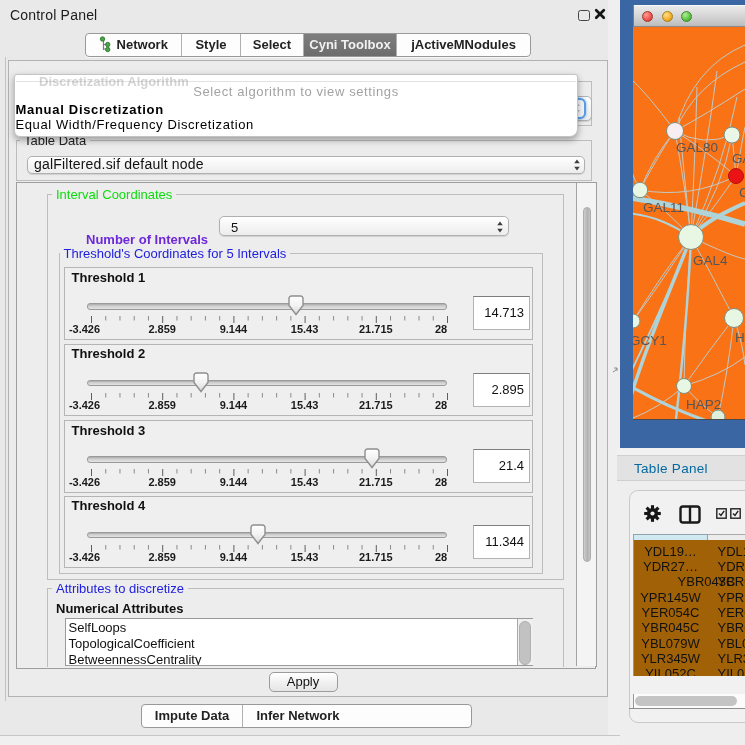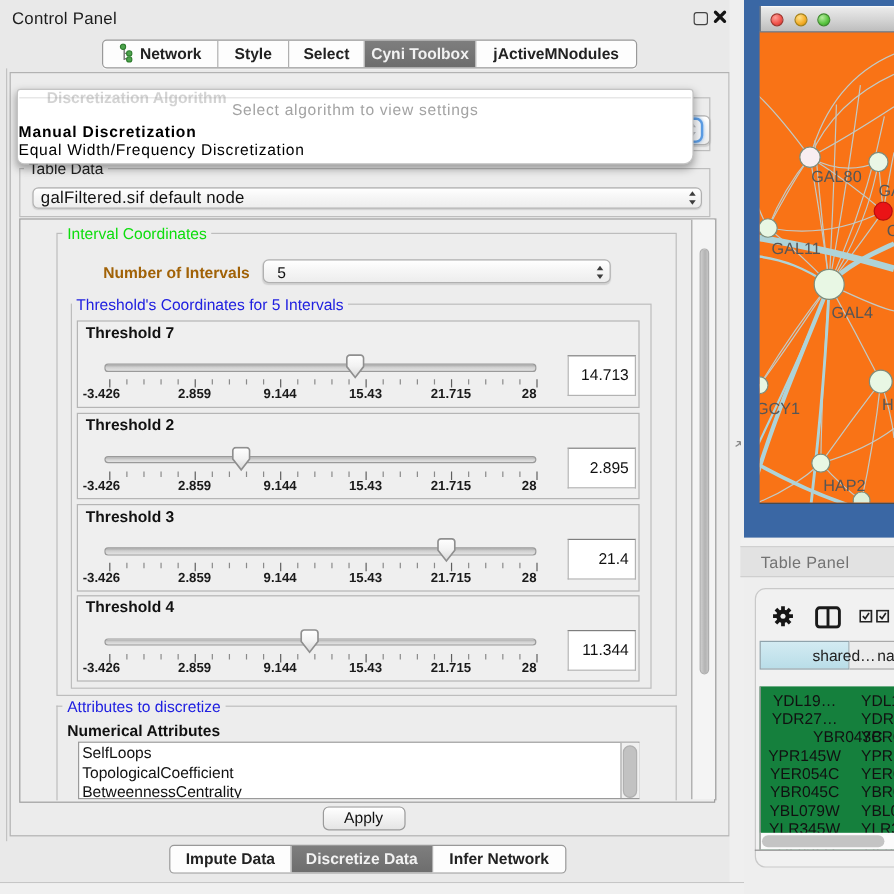--- a/index.html
+++ b/index.html
@@ -43,31 +43,31 @@
 <svg class="ab" style="left:572.5px;top:159px" width="8" height="12" viewBox="0 0 8 13">
     <path d="M4 0.5 L7 4.5 L1 4.5 Z" fill="#3d3d3d"></path>
     <path d="M4 12.5 L7 8.5 L1 8.5 Z" fill="#3d3d3d"></path>
   </svg>
 <div class="ab" style="left:16px;top:182px;width:578px;height:484.5px;background:#ededed;border:1px solid #9e9e9e;overflow:hidden;"></div>
 <div class="ab" style="left:575.5px;top:183px;width:19.5px;height:482.5px;background:#f4f4f4;border-left:1px solid #a2a2a2;"></div>
 <div class="ab" style="left:595.5px;top:182px;width:1px;height:484.5px;background:#9e9e9e;"></div>
 <div class="ab" style="left:582.5px;top:207px;width:8.5px;height:355px;background:linear-gradient(90deg,#cdcdcd,#b2b2b2 60%,#c5c5c5);border-radius:5.5px;border:1px solid #adadad;box-sizing:border-box;"></div>
 <div class="ab group" style="left:47px;top:194px;width:515px;height:384px;"></div>
 <div class="glabel" style="left:52px;top:187.5px;color:#0ddd0d;">Interval Coordinates</div>
-<div class="ab" style="left:86px;top:220px;font-size:13px;color:#a16207;font-weight:bold;white-space:nowrap;">Number of Intervals</div>
+<div class="ab" style="left:86px;top:232px;font-size:13px;color:#6d28d9;font-weight:bold;white-space:nowrap;">Number of Intervals</div>
 <div class="ab combo" style="left:219px;top:216px;width:288px;height:17.7px;"></div>
 <div class="ab" style="left:231px;top:219.5px;font-size:13px;color:#111;font-weight:normal;white-space:nowrap;">5</div>
 <svg class="ab" style="left:496px;top:220.5px" width="8" height="12" viewBox="0 0 8 13">
     <path d="M4 0.5 L7 4.5 L1 4.5 Z" fill="#3d3d3d"></path>
     <path d="M4 12.5 L7 8.5 L1 8.5 Z" fill="#3d3d3d"></path>
   </svg>
 <div class="ab group" style="left:59px;top:253px;width:482px;height:319px;"></div>
 <div class="glabel" style="left:59.5px;top:246.5px;color:#2020e0;">Threshold's Coordinates for 5 Intervals</div>
 <div class="ab tpanel" style="left:63.5px;top:267.0px;width:469px;height:72.5px;box-sizing:border-box;"></div>
-<div class="ab" style="left:71.5px;top:269.5px;font-size:13px;color:#111;font-weight:bold;white-space:nowrap;">Threshold 7</div>
+<div class="ab" style="left:71.5px;top:269.5px;font-size:13px;color:#111;font-weight:bold;white-space:nowrap;">Threshold 1</div>
 <div class="ab track" style="left:87px;top:303.0px;width:358px;height:4.5px;"></div>
 <svg class="ab" style="left:63.5px;top:315.0px" width="469" height="10" viewBox="0 0 469 10">
     <line x1="27.50" y1="1" x2="27.50" y2="8" stroke="#5e5e5e" stroke-width="1"></line>
     <line x1="41.74" y1="1" x2="41.74" y2="5.5" stroke="#8a8a8a" stroke-width="1"></line>
     <line x1="55.98" y1="1" x2="55.98" y2="5.5" stroke="#8a8a8a" stroke-width="1"></line>
     <line x1="70.22" y1="1" x2="70.22" y2="5.5" stroke="#8a8a8a" stroke-width="1"></line>
     <line x1="84.46" y1="1" x2="84.46" y2="5.5" stroke="#8a8a8a" stroke-width="1"></line>
     <line x1="98.70" y1="1" x2="98.70" y2="8" stroke="#5e5e5e" stroke-width="1"></line>
     <line x1="112.94" y1="1" x2="112.94" y2="5.5" stroke="#8a8a8a" stroke-width="1"></line>
     <line x1="127.18" y1="1" x2="127.18" y2="5.5" stroke="#8a8a8a" stroke-width="1"></line>
@@ -255,21 +255,20 @@
 <div class="glabel" style="left:52px;top:581.5px;color:#2020e0;">Attributes to discretize</div>
 <div class="ab" style="left:56px;top:600.5px;font-size:13px;color:#111;font-weight:bold;white-space:nowrap;">Numerical Attributes</div>
 <div class="ab" style="left:65px;top:618px;width:468px;height:47.5px;background:#fff;border:1px solid #9a9a9a;box-sizing:border-box;overflow:hidden;">
     <div style="padding:1px 0 0 2.5px;font-size:13px;line-height:16.2px;color:#111;">SelfLoops<br>TopologicalCoefficient<br>BetweennessCentrality</div>
   </div>
 <div class="ab" style="left:516.5px;top:618.5px;width:15.5px;height:46.5px;background:#f0f0f0;border-left:1px solid #a8a8a8;"></div>
 <div class="ab" style="left:518.5px;top:621px;width:12px;height:44px;background:#c2c2c2;border-radius:6px;border:1px solid #b0b0b0;box-sizing:border-box;"></div>
 <div class="ab" style="left:268.5px;top:672px;width:67px;height:17.5px;background:linear-gradient(#ffffff,#f3f3f3 45%,#e5e5e5);border:1px solid #9b9b9b;border-radius:5px;display:flex;align-items:center;justify-content:center;font-size:13px;color:#111;">Apply</div>
 <div class="ab" style="left:141px;top:704px;width:329px;height:21.5px;background:#fdfdfd;border:1px solid #999;border-radius:4px;display:flex;overflow:hidden;">
     <div class="seg" style="width:100px;height:100%;box-sizing:border-box;">Impute Data</div>
-    <div class="seg segdark" style="width:118px;height:100%;border-left:1px solid #b0b0b0;box-sizing:border-box;">Discretize Data</div>
     <div class="seg" style="width:111px;height:100%;border-left:1px solid #b0b0b0;box-sizing:border-box;">Infer Network</div>
   </div>
 <div class="ab" style="left:0px;top:734.5px;width:620px;height:1px;background:#c6c6c6;"></div>
 <div class="ab" style="left:0px;top:735.5px;width:620px;height:9.5px;background:#f0f0f0;"></div>
 <svg class="ab" style="left:612px;top:367px" width="9" height="9" viewBox="0 0 9 9">
     <path d="M1 5 Q4 4 5 1 M5 1 L5 4 M5 1 L2 1" stroke="#8a8a8a" stroke-width="1" fill="none"></path>
   </svg>
 <div class="ab" style="left:620px;top:0px;width:125px;height:449px;background:#3a67a4;"></div>
 <div class="ab" style="left:633px;top:5px;width:112px;height:22px;background:linear-gradient(#ededed,#d4d4d4 55%,#bdbdbd);border-bottom:1px solid #8a8a8a;border-left:1px solid #7c7c7c;box-shadow:inset 0 1px 0 #f8f8f8;box-sizing:border-box;"></div>
 <div class="ab" style="left:642.0px;top:11px;width:11px;height:11px;background:radial-gradient(circle at 35% 30%,#ff9d96,#f0514a 60%,#c33832);border-radius:50%;border:0.5px solid #a03730;box-sizing:border-box;"></div>
@@ -330,21 +329,21 @@
       <text x="10" y="185" font-size="13.5" fill="#565656" font-family="Liberation Sans">GAL11</text>
       <text x="60" y="238" font-size="13.5" fill="#565656" font-family="Liberation Sans">GAL4</text>
       <text x="-3" y="318" font-size="13.5" fill="#565656" font-family="Liberation Sans">GCY1</text>
       <text x="102" y="315" font-size="13.5" fill="#565656" font-family="Liberation Sans">H</text>
       <text x="53" y="382" font-size="13.5" fill="#565656" font-family="Liberation Sans">HAP2</text>
     </svg></div>
 <div class="ab" style="left:633px;top:419px;width:112px;height:1px;background:#4a4a4a;"></div>
 <div class="ab" style="left:620px;top:449px;width:125px;height:296px;background:#eeeeee;"></div>
 <div class="ab" style="left:617px;top:448px;width:128px;height:7px;background:#f1f1f1;"></div>
 <div class="ab" style="left:617px;top:455px;width:128px;height:26px;background:#e2e2e2;border-top:1px solid #d0d0d0;border-bottom:1px solid #cfcfcf;box-sizing:border-box;"></div>
-<div class="ab" style="left:634px;top:461px;font-size:13.5px;color:#737373;font-weight:normal;white-space:nowrap;letter-spacing:0.3px;">Table Panel</div>
+<div class="ab" style="left:634px;top:461px;font-size:13.5px;color:#0369a1;font-weight:normal;white-space:nowrap;letter-spacing:0.3px;">Table Panel</div>
 <div class="ab" style="left:629px;top:490px;width:130px;height:231px;background:#f1f1f1;border:1px solid #c9c9c9;border-radius:9px 0 0 9px;"></div>
 <svg class="ab" style="left:643px;top:504px" width="19" height="19" viewBox="0 0 19 19">
     <g fill="#161616">
       <circle cx="9.5" cy="9.5" r="5.6"></circle>
       <g stroke="#161616" stroke-width="3.1">
         <line x1="9.5" y1="1.2" x2="9.5" y2="5"></line>
         <line x1="9.5" y1="14" x2="9.5" y2="17.8"></line>
         <line x1="1.2" y1="9.5" x2="5" y2="9.5"></line>
         <line x1="14" y1="9.5" x2="17.8" y2="9.5"></line>
         <line x1="3.6" y1="3.6" x2="6.3" y2="6.3"></line>
@@ -364,21 +363,21 @@
     <path d="M3 5.5 L5 7.5 L8.2 2.8" fill="none" stroke="#222" stroke-width="1.4"></path>
     <rect x="14.8" y="0.8" width="9.4" height="9.4" fill="none" stroke="#222" stroke-width="1.4"></rect>
     <path d="M17 5.5 L19 7.5 L22.2 2.8" fill="none" stroke="#222" stroke-width="1.4"></path>
   </svg>
 <div class="ab" style="left:633px;top:534px;width:74.5px;height:24px;background:linear-gradient(#d3ebf2,#b9dde8);border:1px solid #8fa3ac;box-sizing:border-box;"></div>
 <div class="ab" style="left:707.5px;top:534px;width:38px;height:24px;background:#ececec;border:1px solid #a9a9a9;border-left:none;box-sizing:border-box;"></div>
 <div class="ab" style="left:633px;top:539px;font-size:13px;color:#222;font-weight:normal;white-space:nowrap;">
     <div style="width:52px;text-align:center;padding-left:44px;">shared…</div>
   </div>
 <div class="ab" style="left:731px;top:539px;font-size:13px;color:#222;font-weight:normal;white-space:nowrap;">na</div>
-<div class="ab" style="left:632.5px;top:572px;width:112.5px;height:135.5px;background:#15803d;overflow:hidden;border-left:1px solid #979797;box-sizing:border-box;">
+<div class="ab" style="left:632.5px;top:540px;width:112.5px;height:135.5px;background:#a16207;overflow:hidden;border-left:1px solid #979797;box-sizing:border-box;">
     <div style="position:absolute;left:0;top:3.50px;width:74px;text-align:center;font-size:13px;color:#111;">YDL19…</div>
     <div style="position:absolute;left:84px;top:3.50px;font-size:13px;color:#111;white-space:nowrap;">YDL1</div>
     <div style="position:absolute;left:0;top:18.85px;width:74px;text-align:center;font-size:13px;color:#111;">YDR27…</div>
     <div style="position:absolute;left:84px;top:18.85px;font-size:13px;color:#111;white-space:nowrap;">YDR2</div>
     <div style="position:absolute;left:0;top:34.20px;width:74px;text-align:center;font-size:13px;color:#111;padding-left:36px;">YBR043C</div>
     <div style="position:absolute;left:84px;top:34.20px;font-size:13px;color:#111;white-space:nowrap;">YBR0</div>
     <div style="position:absolute;left:0;top:49.55px;width:74px;text-align:center;font-size:13px;color:#111;">YPR145W</div>
     <div style="position:absolute;left:84px;top:49.55px;font-size:13px;color:#111;white-space:nowrap;">YPR1</div>
     <div style="position:absolute;left:0;top:64.90px;width:74px;text-align:center;font-size:13px;color:#111;">YER054C</div>
     <div style="position:absolute;left:84px;top:64.90px;font-size:13px;color:#111;white-space:nowrap;">YER0</div>

